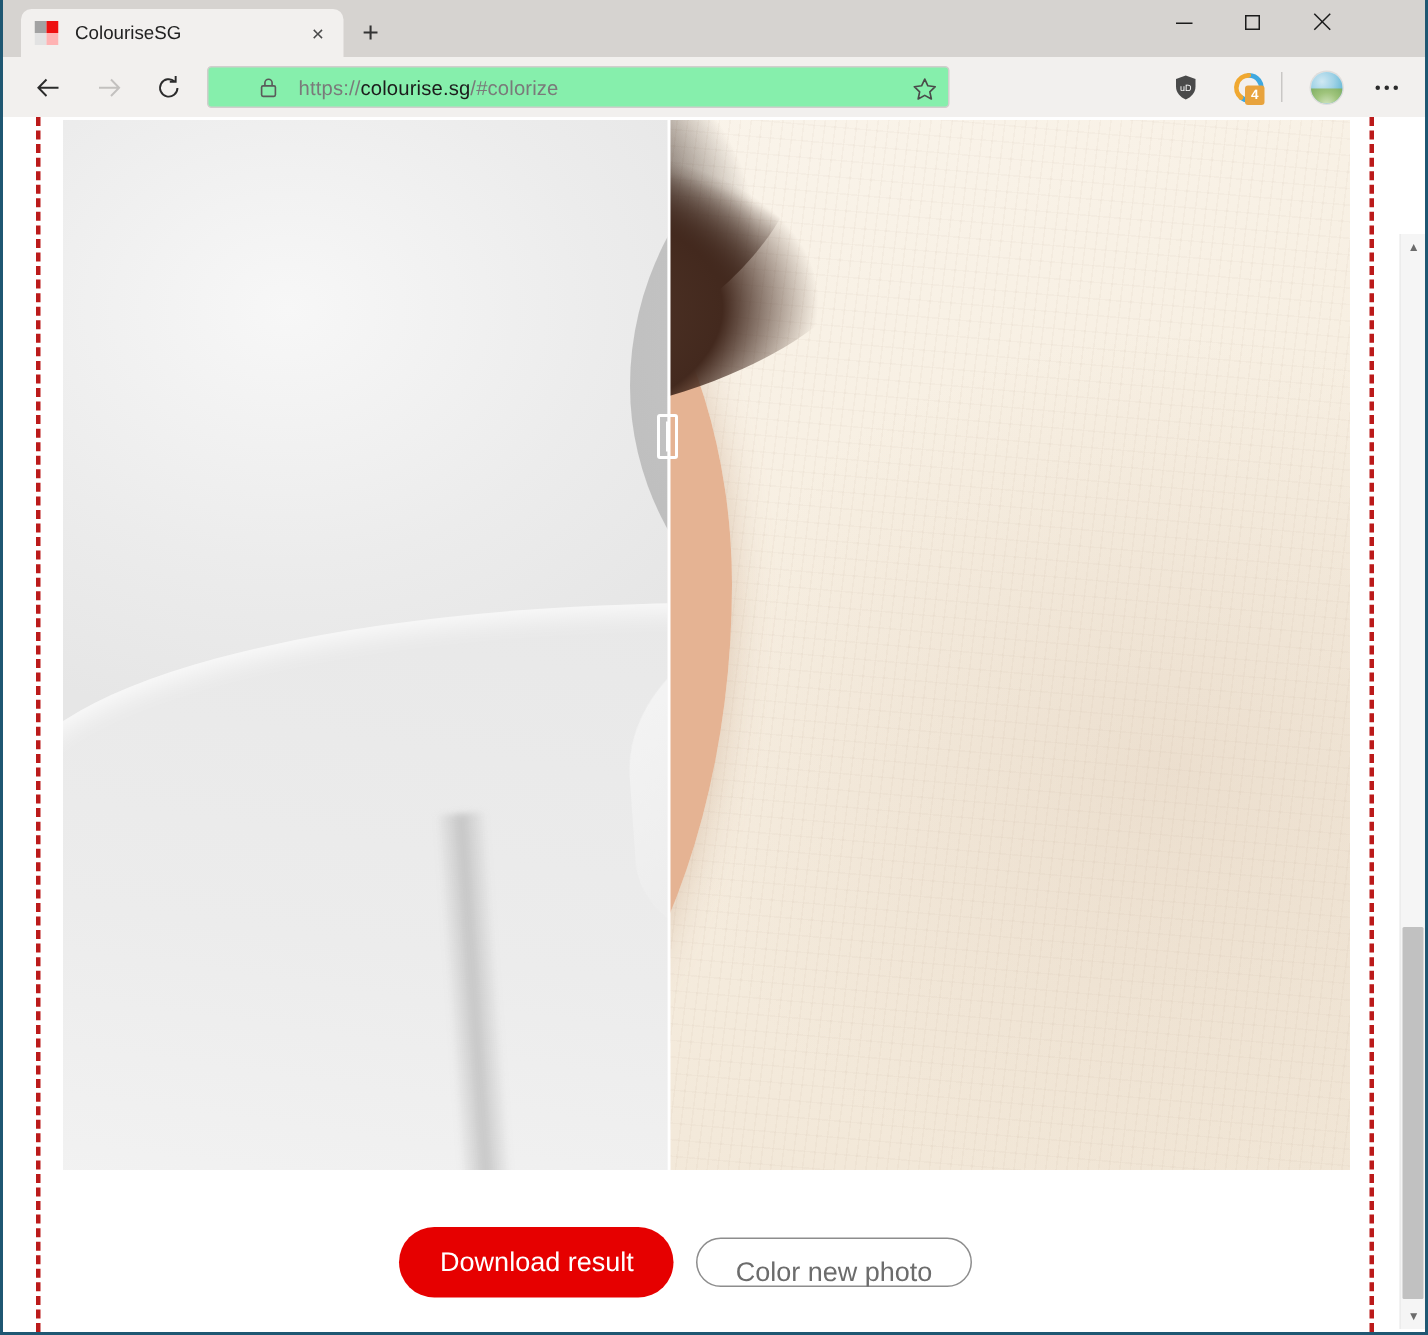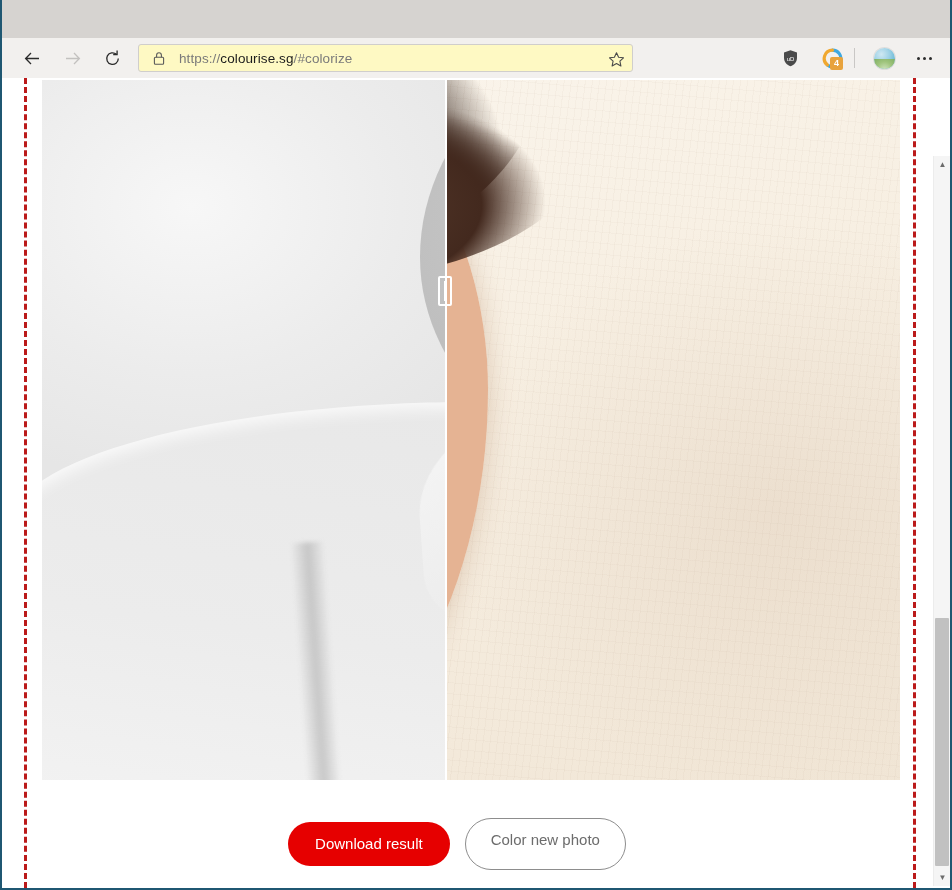--- a/index.html
+++ b/index.html
@@ -101,24 +101,24 @@
   }
   #btn-back  { margin-left: 13px; }
   #btn-fwd   { margin-left: 6px; }
   #btn-reload{ margin-left: 6px; }
   .arrow-svg { display: block; }
 
   
   #omnibox {
     position: absolute; left: 136px; top: 44px;
     width: 495px; height: 28px;
-    background: #fef9c3;
+    background: #86efac;
     border: 1px solid #d0cecc;
     border-radius: 3px;
-    display: flex; align-items: center;
+    display: flex; align-items: center; padding-left: 20px;
   }
   #lock-icon { margin-left: 12px; width: 16px; height: 16px; flex: 0 0 auto; }
   #url {
     margin-left: 12px;
     font-size: 13.5px;
     color: #7a7a7a;
     white-space: nowrap;
     letter-spacing: .1px;
   }
   #url .host { color: #1c1c1c; }
@@ -374,36 +374,36 @@
   
   #actions {
     position: absolute; left: 0; right: 0; top: 740px;
     display: flex; align-items: center; justify-content: center;
     gap: 15px;
     padding-right: 38px;
   }
   .btn {
     border: none;
     font-family: "Liberation Sans", sans-serif;
-    font-size: 15px;
+    font-size: 18px;
     border-radius: 999px;
     cursor: pointer;
     white-space: nowrap;
     line-height: 1;
   }
   .btn-primary {
     background: #e60000;
     color: #ffffff;
     padding: 14px 27px 15px;
   }
   .btn-ghost {
     background: #ffffff;
     color: #6c6c6c;
     border: 1px solid #8d8d8d;
-    padding: 13px 25px 22px;
+    padding: 13px 25px 0;
   }
 
   
   #scrollbar {
     position: absolute; right: 0; top: 78px; bottom: 2px;
     width: 17px;
     background: #f5f5f5;
     border-left: 1px solid #ececec;
     z-index: 60;
   }
@@ -419,20 +419,45 @@
     top: 462px; height: 248px;
     background: #c1c1c1;
     border-radius: 1px;
   }
 </style>
 </head>
 <body>
 
 <div id="window">
 
+  <div id="titlebar">
+
+    <div id="tab">
+      <span id="favicon">
+        <i class="fq1"></i>
+          <i class="fq2"></i>
+          <i class="fq3"></i>
+          <i class="fq4"></i>
+      </span>
+      <span id="tab-title">ColouriseSG</span>
+      <span id="tab-close">×</span>
+    </div>
+
+    <div id="newtab">+</div>
+
+    <div class="caption-btn" id="btn-min">
+      <span class="cap-min"></span>
+    </div>
+    <div class="caption-btn" id="btn-max">
+      <span class="cap-max"></span>
+    </div>
+    <div class="caption-btn" id="btn-close">
+      <span class="cap-x"></span>
+    </div>
+  </div>
 
   <div id="toolbar">
     <div class="nav-btn" id="btn-back">
       <svg class="arrow-svg" width="19" height="19" viewBox="0 0 19 19">
         <path d="M16 9.5 H3.2 M8 4 L2.6 9.5 L8 15" fill="none" stroke="#2b2b2b" stroke-width="1.3"></path>
       </svg>
     </div>
     <div class="nav-btn" id="btn-fwd">
       <svg class="arrow-svg" width="19" height="19" viewBox="0 0 19 19">
         <path d="M3 9.5 H15.8 M11 4 L16.4 9.5 L11 15" fill="none" stroke="#c3c1bf" stroke-width="1.3"></path>

